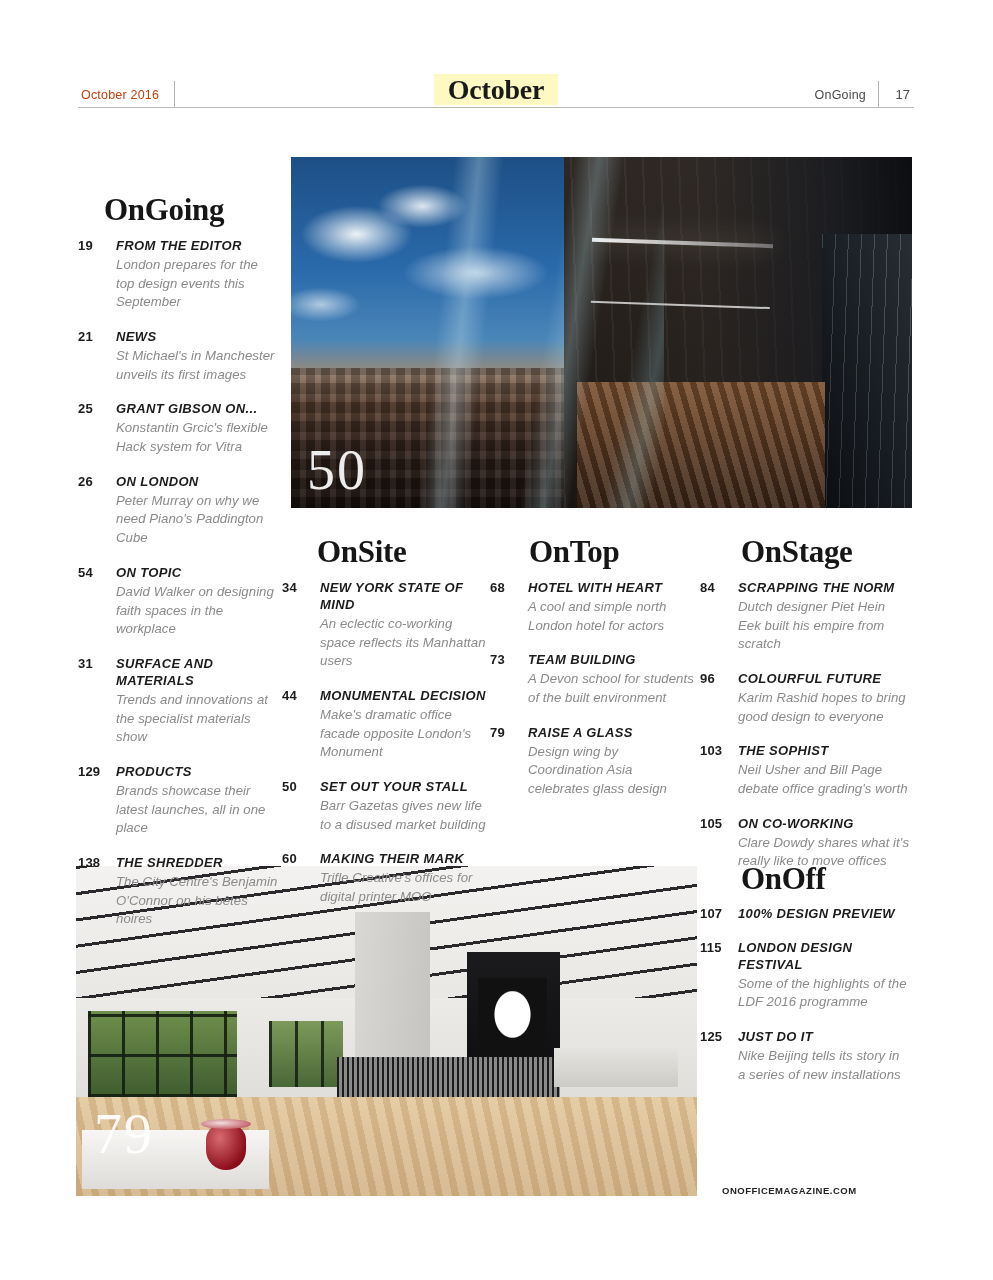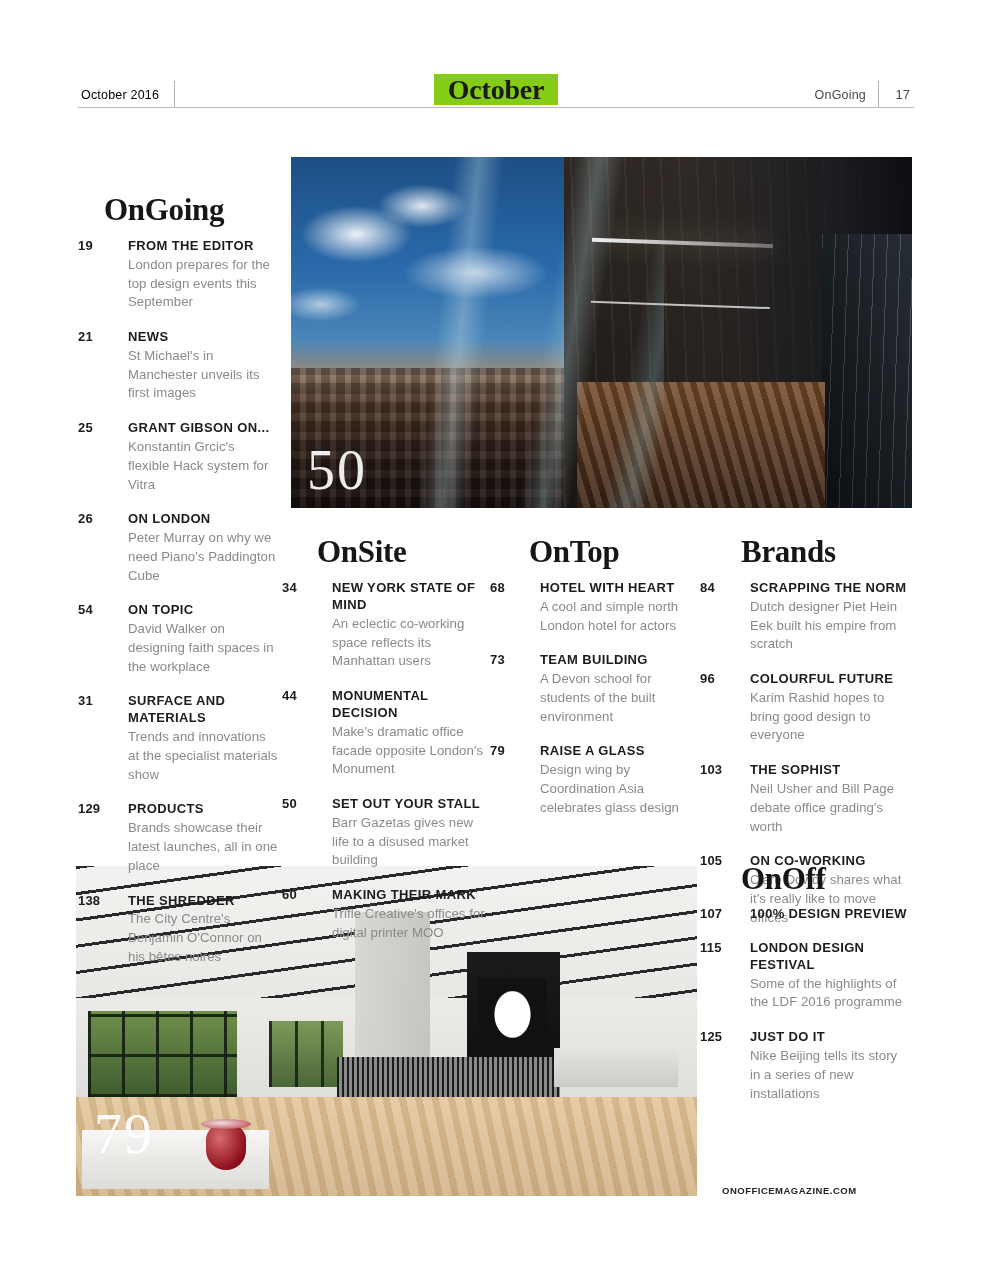--- a/index.html
+++ b/index.html
@@ -29,21 +29,21 @@
     right: 0;
     bottom: 0;
     height: 1px;
     background: #b9b9b9;
   }
   .runhead .issue {
     position: absolute;
     left: 3px;
     bottom: 6px;
     font-size: 12.5px;
-    color: #000000;
+    color: #c2410c;
     letter-spacing: 0.2px;
     font-family: "Liberation Sans Narrow", "Liberation Sans", sans-serif;
   }
   .runhead .divleft {
     position: absolute;
     left: 96px;
     bottom: 1px;
     width: 1px;
     height: 26px;
     background: #b0b0b0;
@@ -54,21 +54,21 @@
     right: 0;
     bottom: 2px;
     text-align: center;
     font-family: "Liberation Serif", "DejaVu Serif", serif;
     font-weight: bold;
     font-size: 28px;
     color: #1a1a1a;
     letter-spacing: -0.2px;
   }
   .runhead .month span {
-    background: #84cc16;
+    background: #fef9c3;
     padding: 0 14px;
   }
   .runhead .section {
     position: absolute;
     right: 48px;
     bottom: 6px;
     font-size: 12.5px;
     color: #4a4a4a;
     letter-spacing: 0.2px;
     font-family: "Liberation Sans Narrow", "Liberation Sans", sans-serif;
@@ -249,21 +249,21 @@
     left: 0;
     top: 0;
     width: 26px;
     text-align: left;
     font-family: "Liberation Sans Narrow", "Liberation Sans", sans-serif;
     font-weight: bold;
     font-size: 13px;
     color: #1c1c1c;
     letter-spacing: 0.2px;
   }
-  .entry .body { margin-left: 50px; }
+  .entry .body { margin-left: 38px; font-style: italic; }
   .entry .ttl {
     font-family: "Liberation Sans Narrow", "Liberation Sans", sans-serif;
     font-weight: bold;
     font-size: 13px;
     color: #1c1c1c;
     letter-spacing: 0.35px;
     line-height: 1.3;
     text-transform: uppercase;
   }
   .entry .desc {
@@ -434,21 +434,21 @@
     </div>
     <div class="entry">
       <div class="num">79</div>
       <div class="body">
         <div class="ttl">RAISE A GLASS</div>
         <div class="desc">Design wing by Coordination Asia celebrates glass design</div>
       </div>
     </div>
   </div>
 
-<div class="sec-head" style="left:741px; top:534px;">Brands</div>
+<div class="sec-head" style="left:741px; top:534px;">OnStage</div>
 <div class="col" id="col-onstage" style="left:700px; top:580px; width:210px;">
     <div class="entry">
       <div class="num">84</div>
       <div class="body">
         <div class="ttl">SCRAPPING THE NORM</div>
         <div class="desc">Dutch designer Piet Hein Eek built his empire from scratch</div>
       </div>
     </div>
     <div class="entry">
       <div class="num">96</div>

